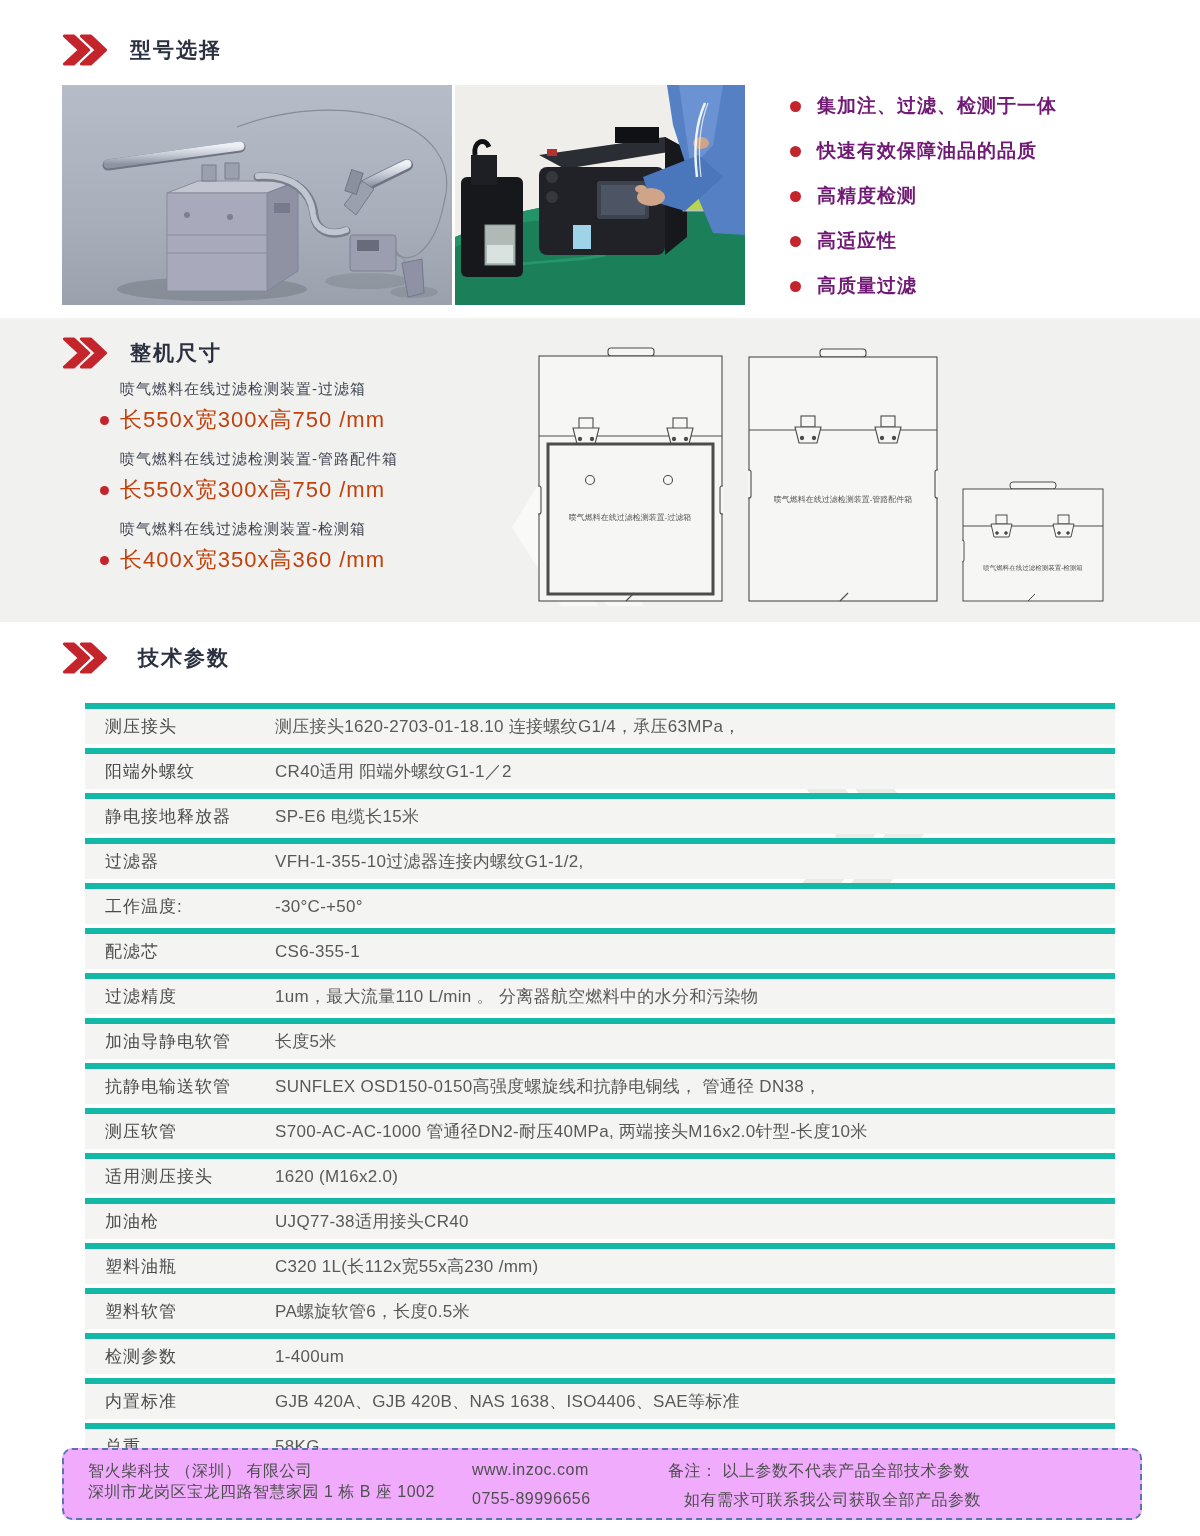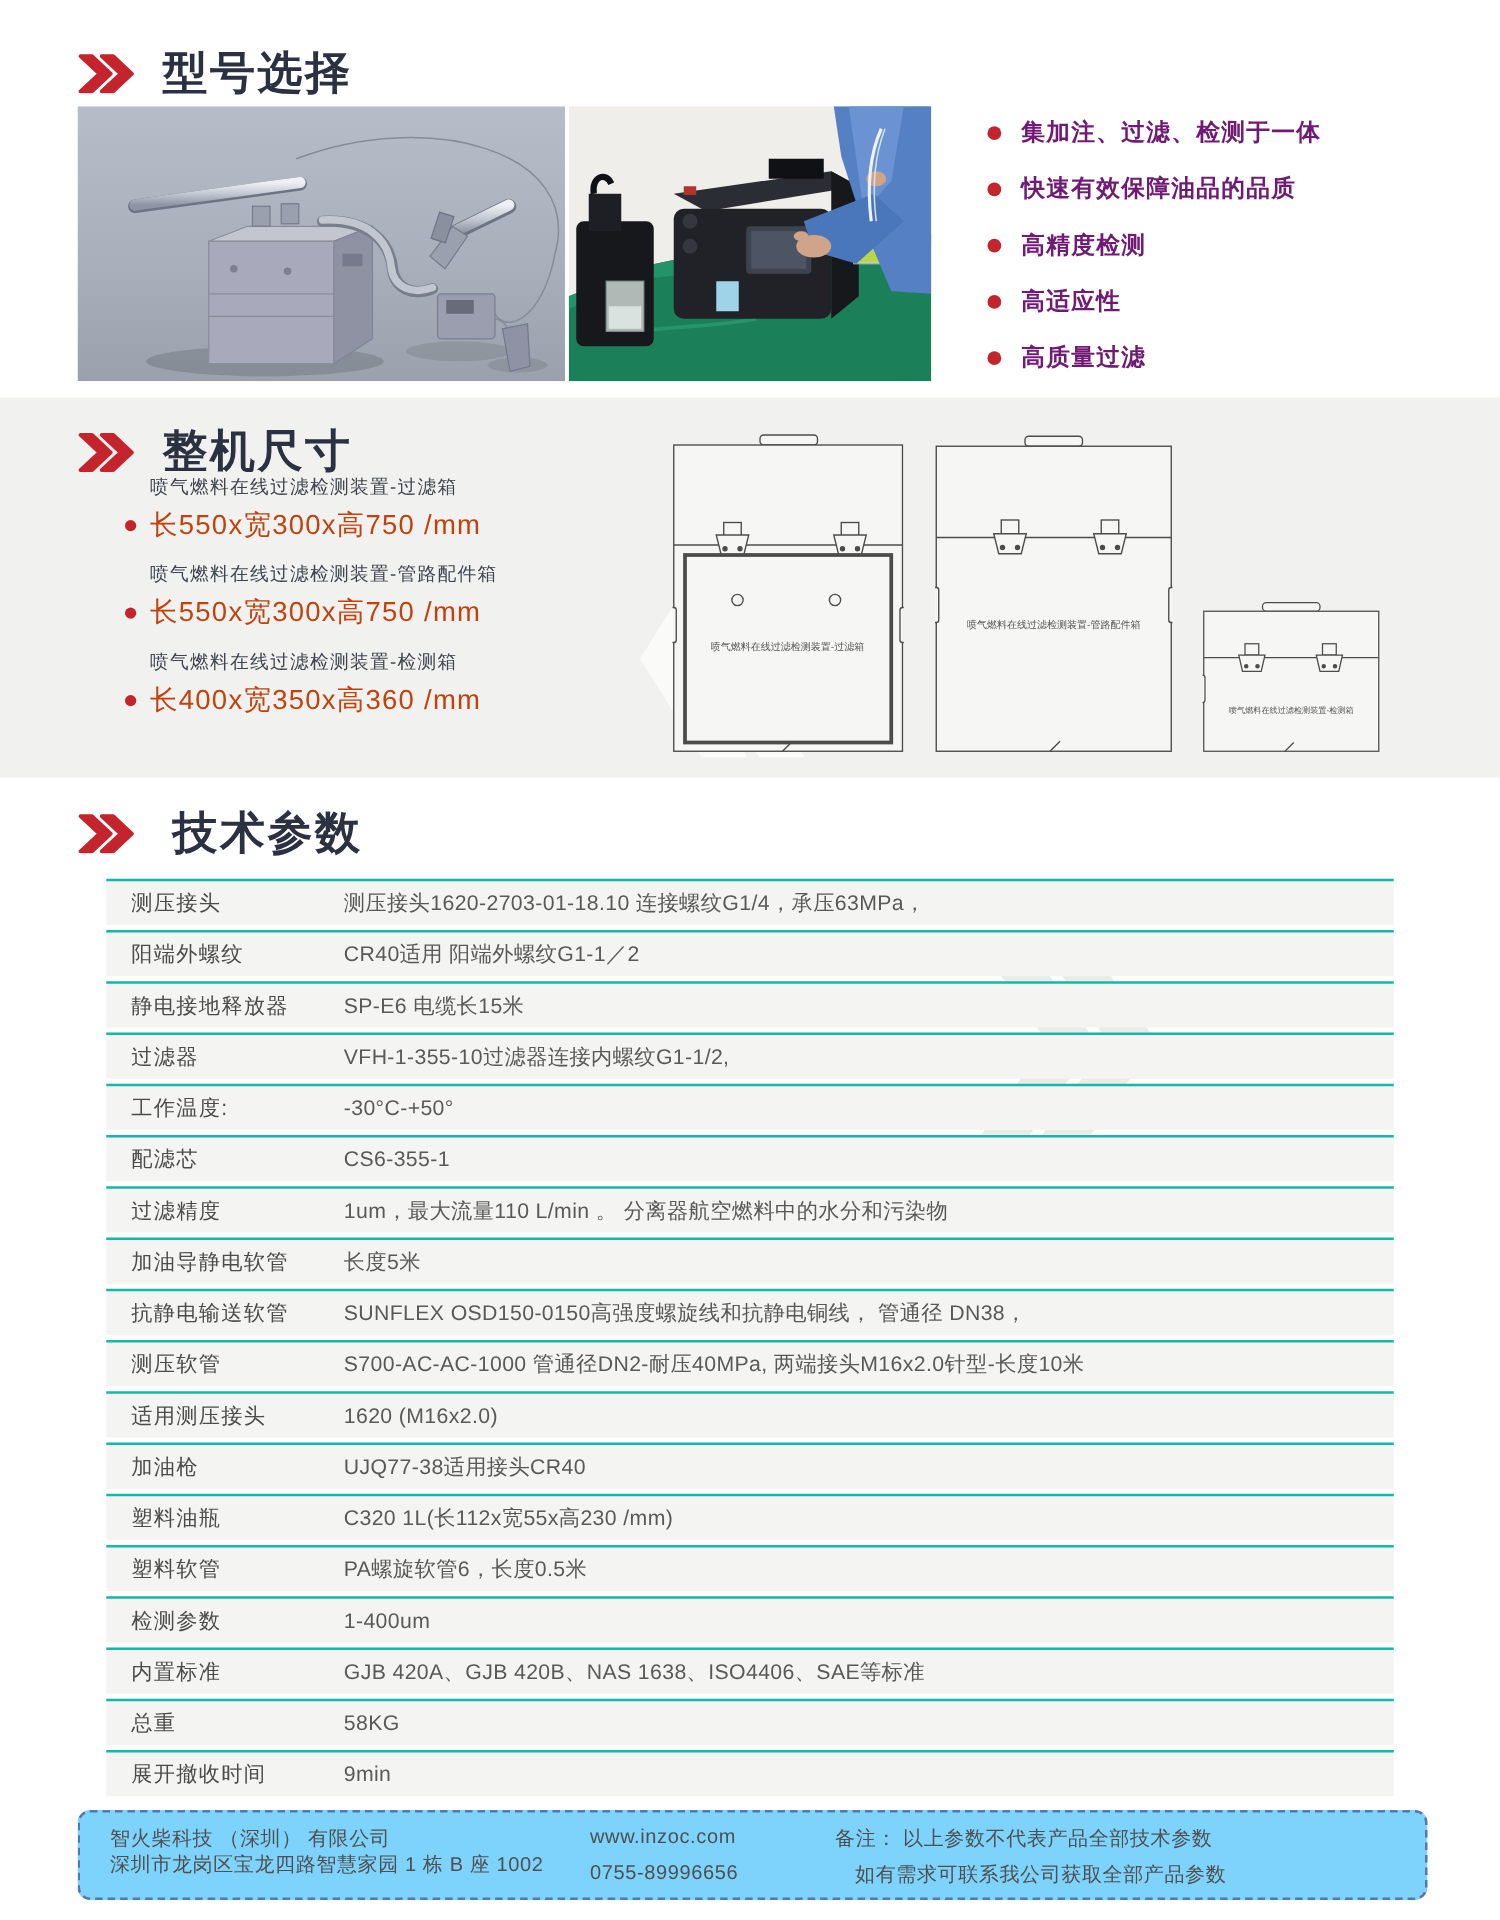--- a/index.html
+++ b/index.html
@@ -1,21 +1,21 @@
 <!DOCTYPE html>
 <html><head>
 <meta charset="utf-8">
 <style>
   html,body{margin:0;padding:0;background:#ffffff;}
   .page{position:relative;width:1200px;height:1536px;background:#ffffff;overflow:hidden;
         font-family:"Liberation Sans","DejaVu Sans",sans-serif;color:#2b3040;}
 
   
   .sec-title{position:absolute;display:flex;align-items:center;gap:22px;}
-  .sec-title .txt{font-size:36px;font-weight:bold;color:#2b3140;letter-spacing:2px;}
+  .sec-title .txt{font-size:21px;font-weight:bold;color:#2b3140;letter-spacing:2px;}
   .chev-red{flex:0 0 auto;}
 
   
   .hero-images{position:absolute;left:62px;top:85px;width:683px;height:220px;display:flex;gap:3px;}
   .hero-images svg{display:block;}
 
   .features{position:absolute;left:790px;top:92px;width:400px;}
   .feature-row{display:flex;align-items:center;gap:16px;height:28px;margin-bottom:17px;}
   .feature-dot{width:11px;height:11px;border-radius:50%;background:#c4242b;flex:0 0 auto;}
   .feature-txt{font-size:19px;font-weight:bold;color:#701a75;letter-spacing:1px;}
@@ -29,27 +29,27 @@
   .dim-dot{width:9px;height:9px;border-radius:50%;background:#c4242b;flex:0 0 auto;}
   .dim-value{font-size:22px;color:#c2410c;font-weight:500;letter-spacing:1px;}
 
   .diagram{position:absolute;}
   .diagram svg{display:block;}
   .wm{position:absolute;pointer-events:none;}
   .wm-text{position:absolute;font-size:26px;font-weight:bold;color:#ffffff;opacity:.85;letter-spacing:2px;pointer-events:none;}
 
   
   .ptable{position:absolute;left:85px;top:703px;width:1030px;}
-  .trow{display:flex;align-items:center;height:35px;background:#f4f4f3;border-top:2px solid #14b8a6;margin-bottom:4px;}
+  .trow{display:flex;align-items:center;height:35px;background:#f4f4f3;border-top:6px solid #14b8a6;margin-bottom:4px;}
   .tlabel{width:170px;padding-left:20px;font-size:17px;color:#4c4c4c;letter-spacing:1px;flex:0 0 auto;}
   .tvalue{flex:1;font-size:17px;color:#595959;letter-spacing:.3px;white-space:nowrap;}
 
   
   .footer-box{position:absolute;left:62px;top:1448px;width:1076px;height:68px;
-              border:2px dashed #5577ab;border-radius:10px;background:#7dd3fc;}
+              border:2px dashed #5577ab;border-radius:10px;background:#f0abfc;}
   .footer-box .fitem{position:absolute;font-size:16px;color:#4f4f4f;letter-spacing:.5px;white-space:nowrap;}
   .f-company{left:24px;top:11px;}
   .f-address{left:24px;top:32px;}
   .f-web{left:408px;top:11px;}
   .f-phone{left:408px;top:40px;text-align:right;}
   .f-note1{left:604px;top:11px;}
   .f-note2{left:620px;top:40px;}
 </style>
 </head>
 <body>

